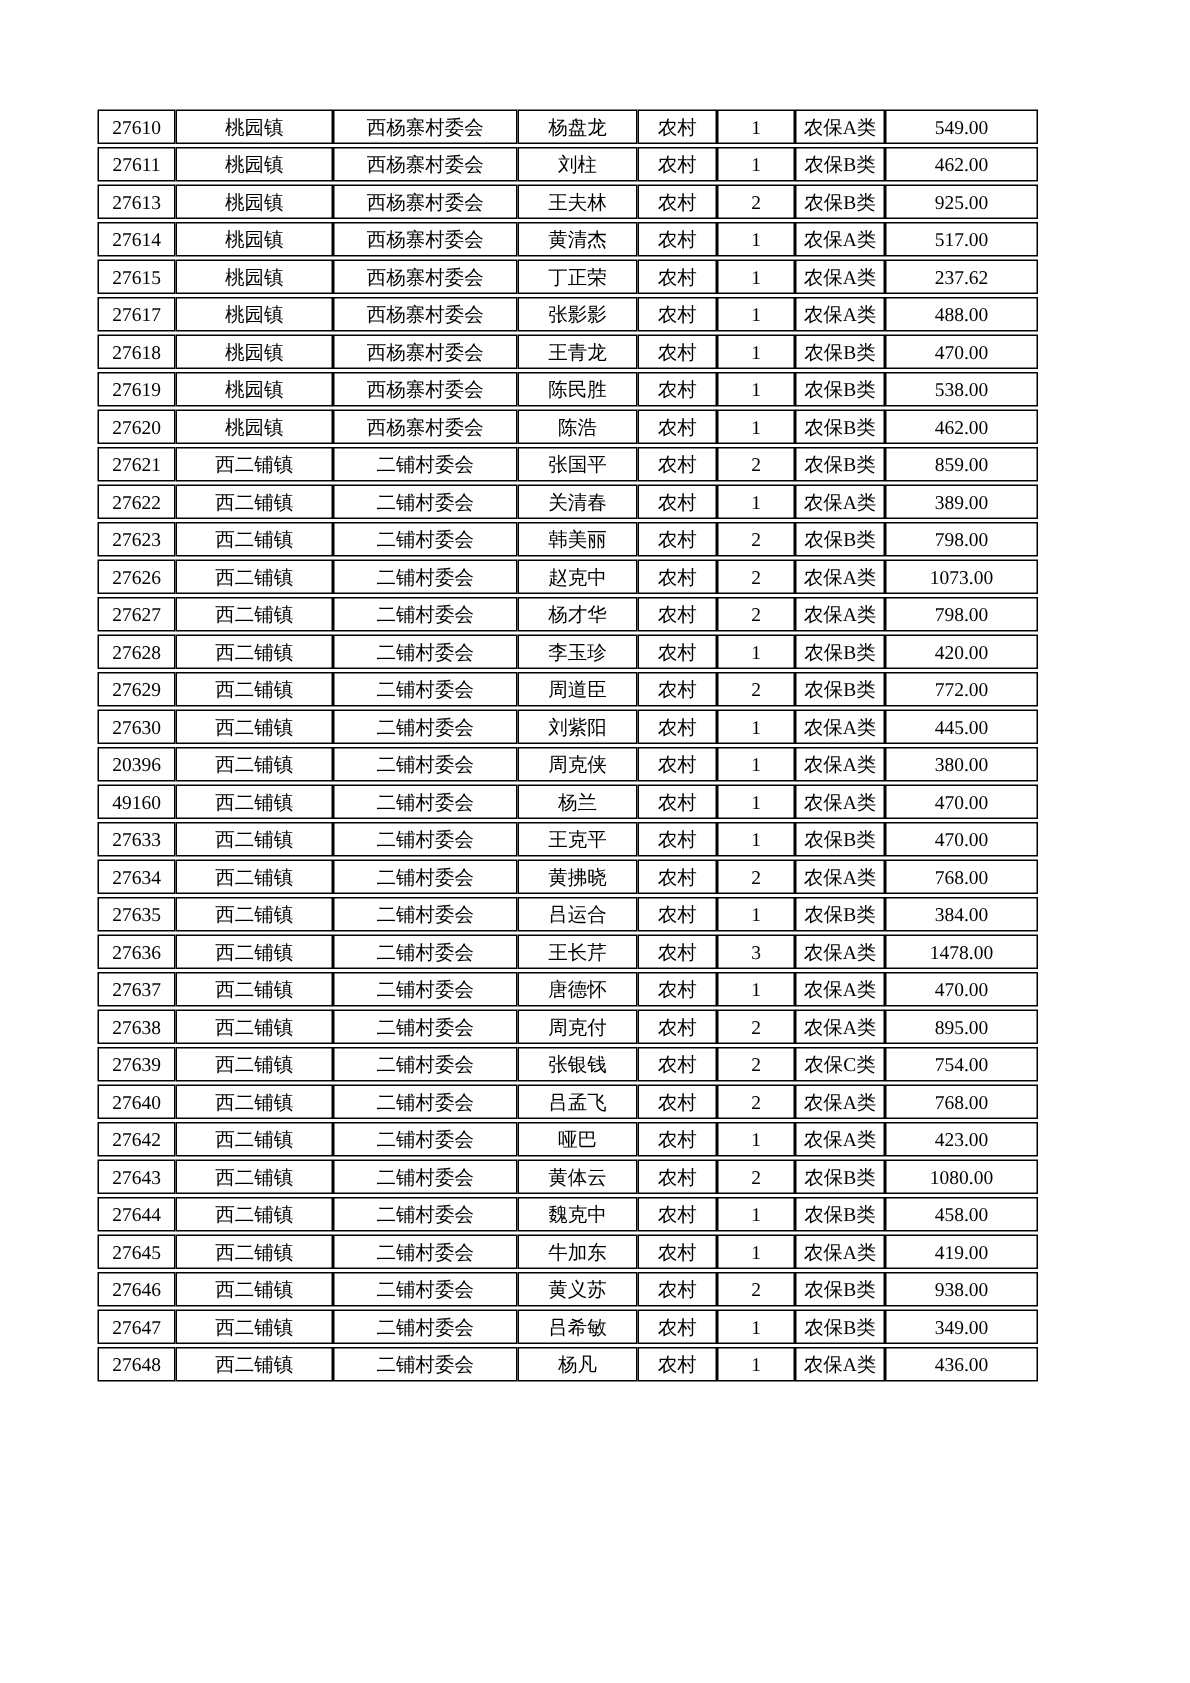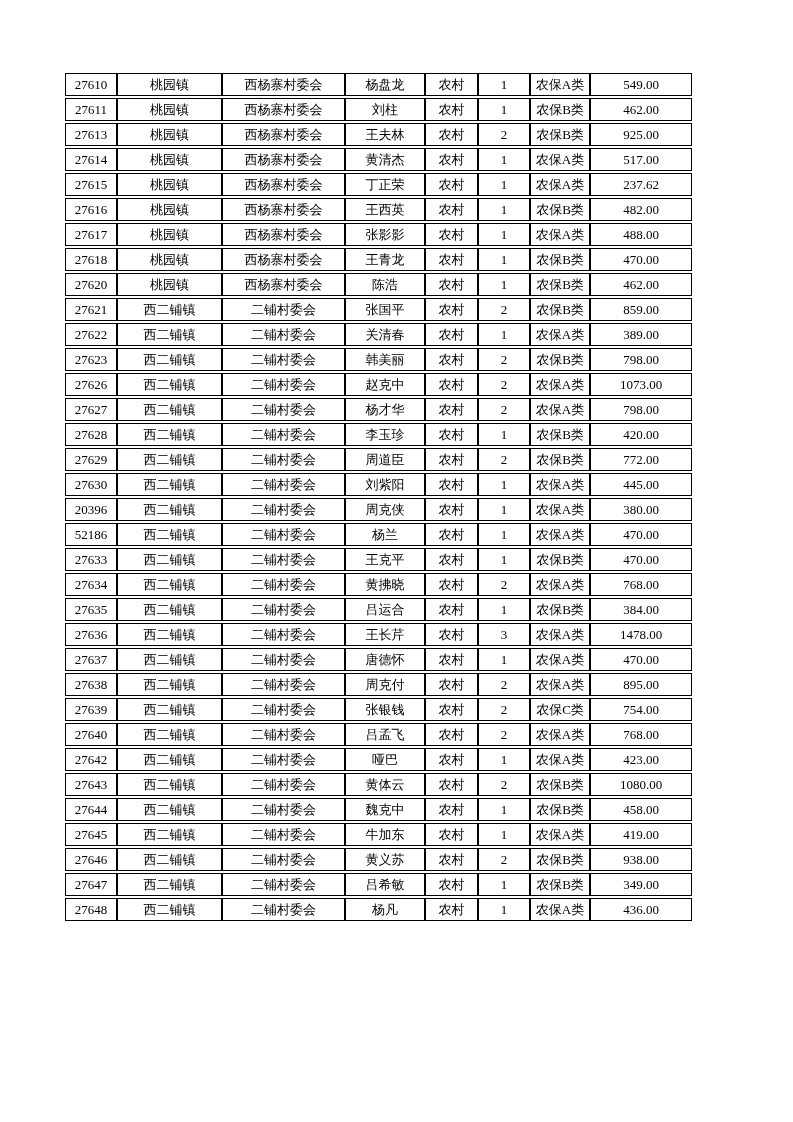--- a/index.html
+++ b/index.html
@@ -98,50 +98,50 @@
     <td>27615</td>
     <td>桃园镇</td>
     <td>西杨寨村委会</td>
     <td>丁正荣</td>
     <td>农村</td>
     <td>1</td>
     <td>农保A类</td>
     <td>237.62</td>
   </tr>
         <tr>
-    <td>27616</td>
-    <td>桃园镇</td>
-    <td>西杨寨村委会</td>
-    <td>王西英</td>
-    <td>农村</td>
-    <td>1</td>
-    <td>农保B类</td>
-    <td>482.00</td>
-  </tr>
-        <tr>
     <td>27617</td>
     <td>桃园镇</td>
     <td>西杨寨村委会</td>
     <td>张影影</td>
     <td>农村</td>
     <td>1</td>
     <td>农保A类</td>
     <td>488.00</td>
   </tr>
         <tr>
     <td>27618</td>
     <td>桃园镇</td>
     <td>西杨寨村委会</td>
     <td>王青龙</td>
     <td>农村</td>
     <td>1</td>
     <td>农保B类</td>
     <td>470.00</td>
   </tr>
         <tr>
+    <td>27619</td>
+    <td>桃园镇</td>
+    <td>西杨寨村委会</td>
+    <td>陈民胜</td>
+    <td>农村</td>
+    <td>1</td>
+    <td>农保B类</td>
+    <td>538.00</td>
+  </tr>
+        <tr>
     <td>27620</td>
     <td>桃园镇</td>
     <td>西杨寨村委会</td>
     <td>陈浩</td>
     <td>农村</td>
     <td>1</td>
     <td>农保B类</td>
     <td>462.00</td>
   </tr>
         <tr>
@@ -228,21 +228,21 @@
     <td>20396</td>
     <td>西二铺镇</td>
     <td>二铺村委会</td>
     <td>周克侠</td>
     <td>农村</td>
     <td>1</td>
     <td>农保A类</td>
     <td>380.00</td>
   </tr>
         <tr>
-    <td>52186</td>
+    <td>49160</td>
     <td>西二铺镇</td>
     <td>二铺村委会</td>
     <td>杨兰</td>
     <td>农村</td>
     <td>1</td>
     <td>农保A类</td>
     <td>470.00</td>
   </tr>
         <tr>
     <td>27633</td>

